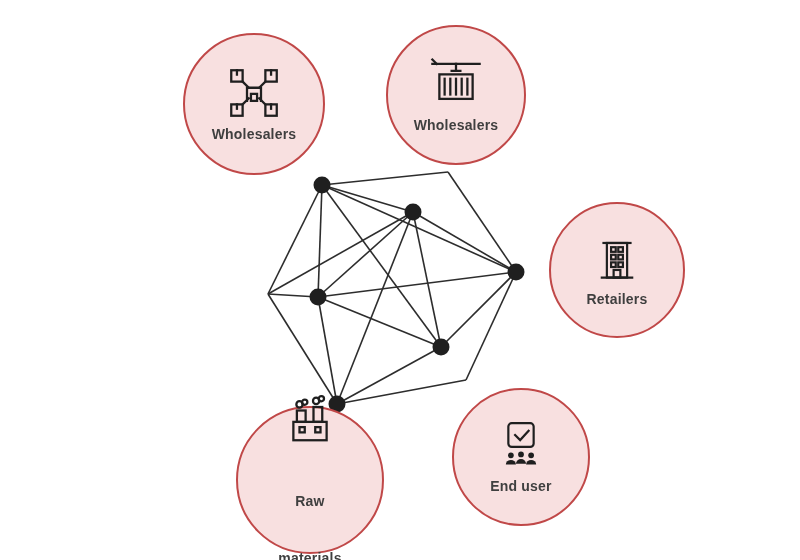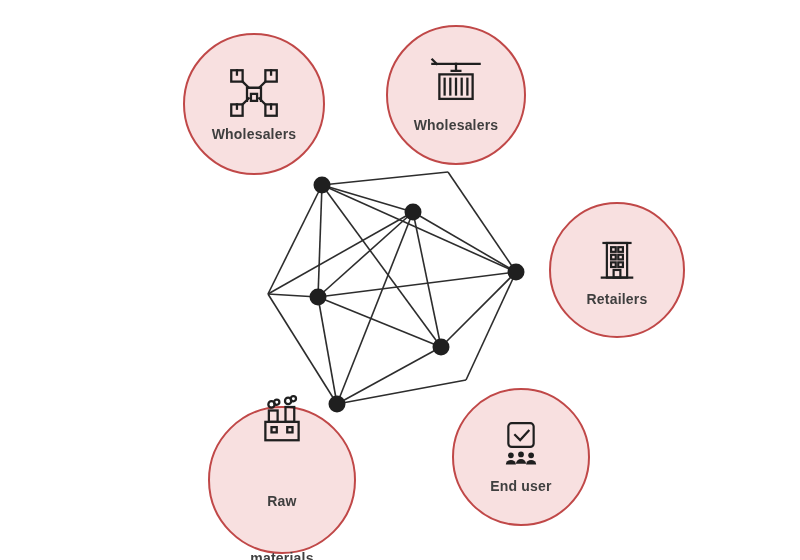--- a/index.html
+++ b/index.html
@@ -23,21 +23,21 @@
     color:var(--label-color);font-weight:700;font-size:14px;line-height:1.22;
     letter-spacing:.2px;
   }
   .icon{display:block;}
   .icon svg{display:block;stroke:var(--ink);fill:none;stroke-width:2.6;stroke-linecap:square;}
   
   .b-distributors{left:183px;top:33px;width:142px;height:142px;}
   .b-wholesalers{left:386px;top:25px;width:140px;height:140px;}
   .b-retailers{left:549px;top:202px;width:136px;height:136px;}
   .b-enduser{left:452px;top:388px;width:138px;height:138px;justify-content:center;}
-  .b-rawmaterials{left:208px;top:406px;width:148px;height:148px;gap:44px;}
+  .b-rawmaterials{left:236px;top:406px;width:148px;height:148px;gap:44px;}
   .b-manufacturer{left:109px;top:232px;width:136px;height:136px;}
 </style>
 </head>
 <body>
 
 <div class="canvas">
 
   <svg id="net-svg" class="net-svg">
       <line x1="322" y1="185" x2="448" y2="172" stroke="#2d2d2d" stroke-width="1.6"></line>
       <line x1="448" y1="172" x2="516" y2="272" stroke="#2d2d2d" stroke-width="1.6"></line>

